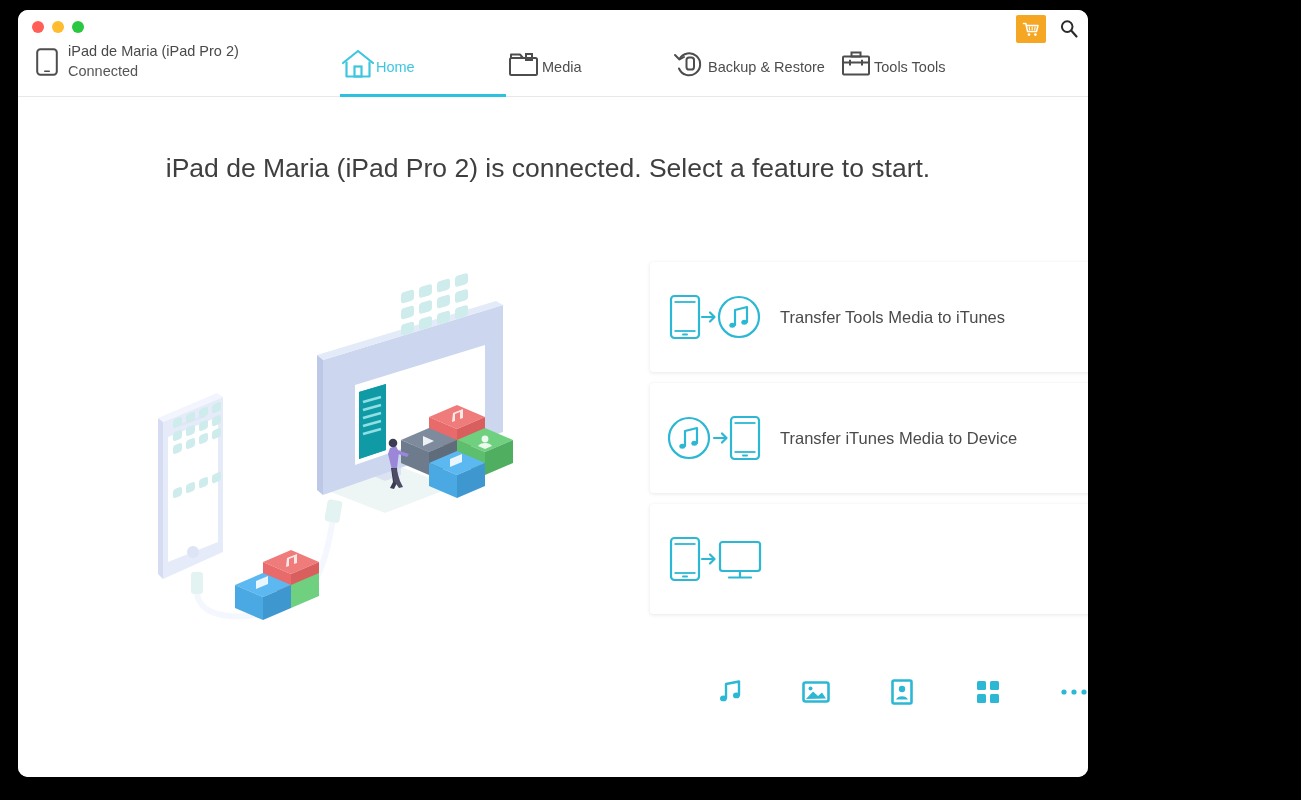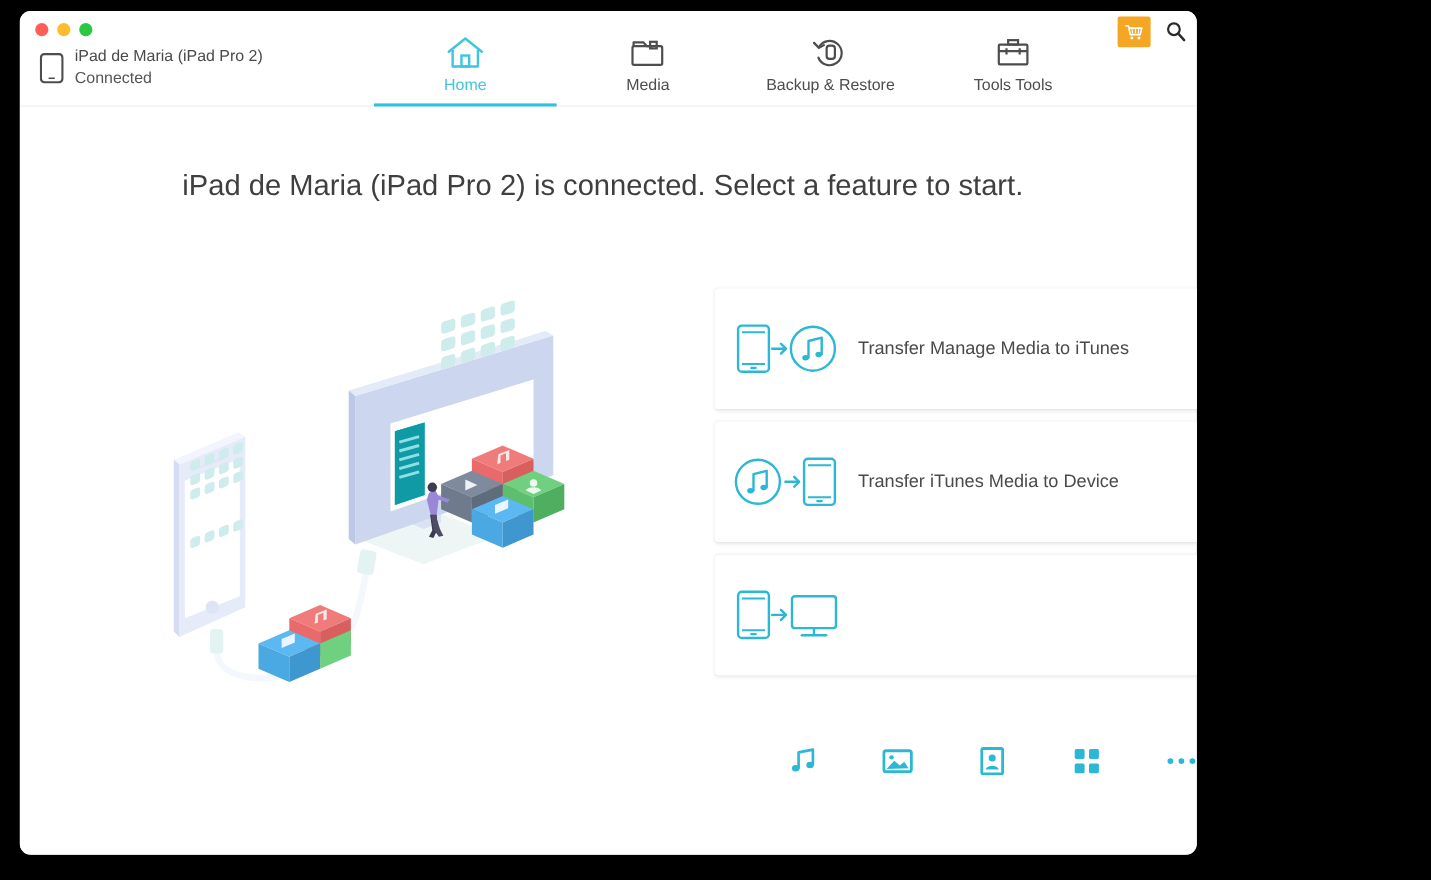--- a/index.html
+++ b/index.html
@@ -50,21 +50,21 @@
     font-size: 14.5px; color: #555555;
   }
 
   
   .tabs {
     position: absolute; left: 322px; top: 0;
     height: 87px; display: flex; align-items: flex-start;
   }
   .tab {
     width: 166px; height: 87px;
-    display: flex; flex-direction: column;
+    display: flex; flex-direction: row;
     align-items: center; justify-content: flex-start;
     padding-top: 21px;
     position: relative; cursor: pointer;
   }
   .tab .tab-icon {
     height: 34px; display: flex; align-items: center; justify-content: center;
   }
   .tab .tab-label {
     margin-top: 5px;
     font-size: 14.5px; color: #4d4d4d;
@@ -377,21 +377,21 @@
             <line x1="9.5" y1="40" x2="30.5" y2="40" stroke="#2cb8d4" stroke-width="1.8"></line>
             <rect x="17" y="42.5" width="6" height="2" rx="1" fill="#2cb8d4"></rect>
             <line x1="37" y1="26" x2="49" y2="26" stroke="#2cb8d4" stroke-width="2.2" stroke-linecap="round"></line>
             <path d="M45 21.5 L49.5 26 L45 30.5" fill="none" stroke="#2cb8d4" stroke-width="2.2" stroke-linecap="round" stroke-linejoin="round"></path>
             <circle cx="74" cy="26" r="20" fill="none" stroke="#2cb8d4" stroke-width="2.2"></circle>
             <path d="M70 34 L70 19 L82 16 L82 31" fill="none" stroke="#2cb8d4" stroke-width="2.2" stroke-linecap="round" stroke-linejoin="round"></path>
             <ellipse cx="67.3" cy="34.2" rx="3" ry="2.5" fill="#2cb8d4"></ellipse>
             <ellipse cx="79.3" cy="31.2" rx="3" ry="2.5" fill="#2cb8d4"></ellipse>
           </svg>
         </span>
-        <span class="card-label">Transfer Manage Media to iTunes</span>
+        <span class="card-label">Transfer Tools Media to iTunes</span>
       </div>
 
       <div class="card">
         <span class="card-icon">
           <svg width="100" height="52" viewBox="0 0 100 52">
             <circle cx="24" cy="26" r="20" fill="none" stroke="#2cb8d4" stroke-width="2.2"></circle>
             <path d="M20 34 L20 19 L32 16 L32 31" fill="none" stroke="#2cb8d4" stroke-width="2.2" stroke-linecap="round" stroke-linejoin="round"></path>
             <ellipse cx="17.3" cy="34.2" rx="3" ry="2.5" fill="#2cb8d4"></ellipse>
             <ellipse cx="29.3" cy="31.2" rx="3" ry="2.5" fill="#2cb8d4"></ellipse>
             <line x1="49" y1="26" x2="61" y2="26" stroke="#2cb8d4" stroke-width="2.2" stroke-linecap="round"></line>

